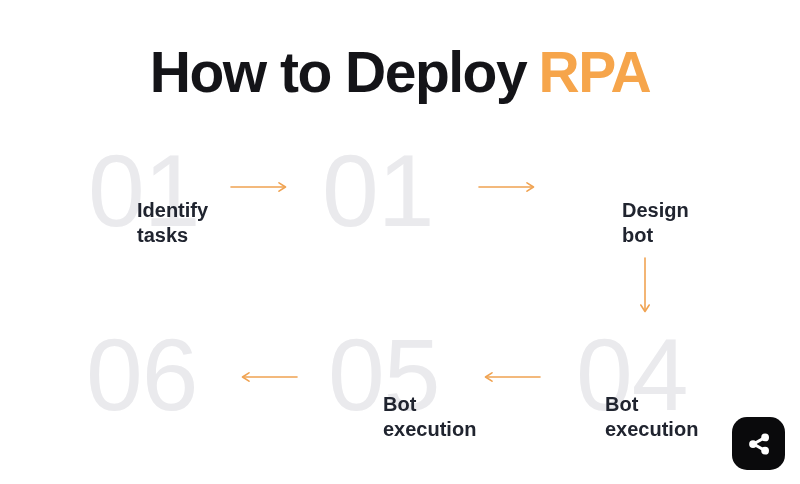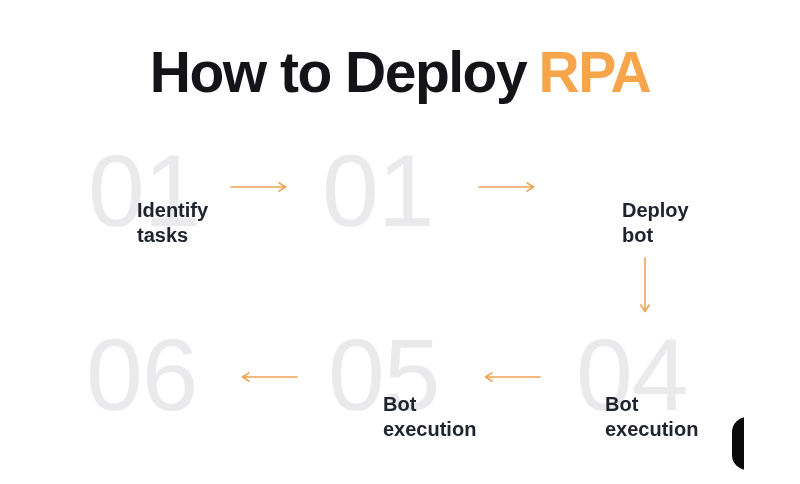--- a/index.html
+++ b/index.html
@@ -7,20 +7,21 @@
     padding: 0;
     background: #ffffff;
     font-family: "Liberation Sans", sans-serif;
   }
   .canvas {
     position: relative;
     width: 744px;
     height: 484px;
     background: var(--background, #fff);
     overflow: hidden;
+    padding-left: 46px;
   }
   .title {
     position: absolute;
     top: 40px;
     left: 0;
     width: 800px;
     margin: 0;
     text-align: center;
     font-size: 57px;
     line-height: 1.15;
@@ -89,21 +90,21 @@
     <path d="M49 1.8 L55.5 6 L49 10.2" fill="none" stroke="currentColor" stroke-width="1.6" stroke-linecap="round" stroke-linejoin="round"></path>
   </svg>
 
   <div class="step-number" style="left:322px; top:140px;">01</div>
 
   <svg class="flow-arrow" style="left:478px; top:181px;" width="58" height="12" viewBox="0 0 58 12" aria-hidden="true">
     <line x1="1" y1="6" x2="54" y2="6" stroke="currentColor" stroke-width="1.6" stroke-linecap="round"></line>
     <path d="M49 1.8 L55.5 6 L49 10.2" fill="none" stroke="currentColor" stroke-width="1.6" stroke-linecap="round" stroke-linejoin="round"></path>
   </svg>
 
-  <div class="step-label" style="left:622px; top:198px;"><span>Deploy</span><br><span>bot</span></div>
+  <div class="step-label" style="left:622px; top:198px;"><span>Design</span><br><span>bot</span></div>
 
   <svg class="flow-arrow" style="left:639px; top:257px;" width="12" height="57" viewBox="0 0 12 57" aria-hidden="true">
     <line x1="6" y1="1" x2="6" y2="53" stroke="currentColor" stroke-width="1.6" stroke-linecap="round"></line>
     <path d="M1.8 48 L6 54.5 L10.2 48" fill="none" stroke="currentColor" stroke-width="1.6" stroke-linecap="round" stroke-linejoin="round"></path>
   </svg>
 
   <div class="step-number" style="left:576px; top:324px;">04</div>
   <div class="step-label" style="left:605px; top:392px;"><span>Bot</span><br><span>execution</span></div>
 
   <svg class="flow-arrow" style="left:483px; top:371px;" width="58" height="12" viewBox="0 0 58 12" aria-hidden="true">

